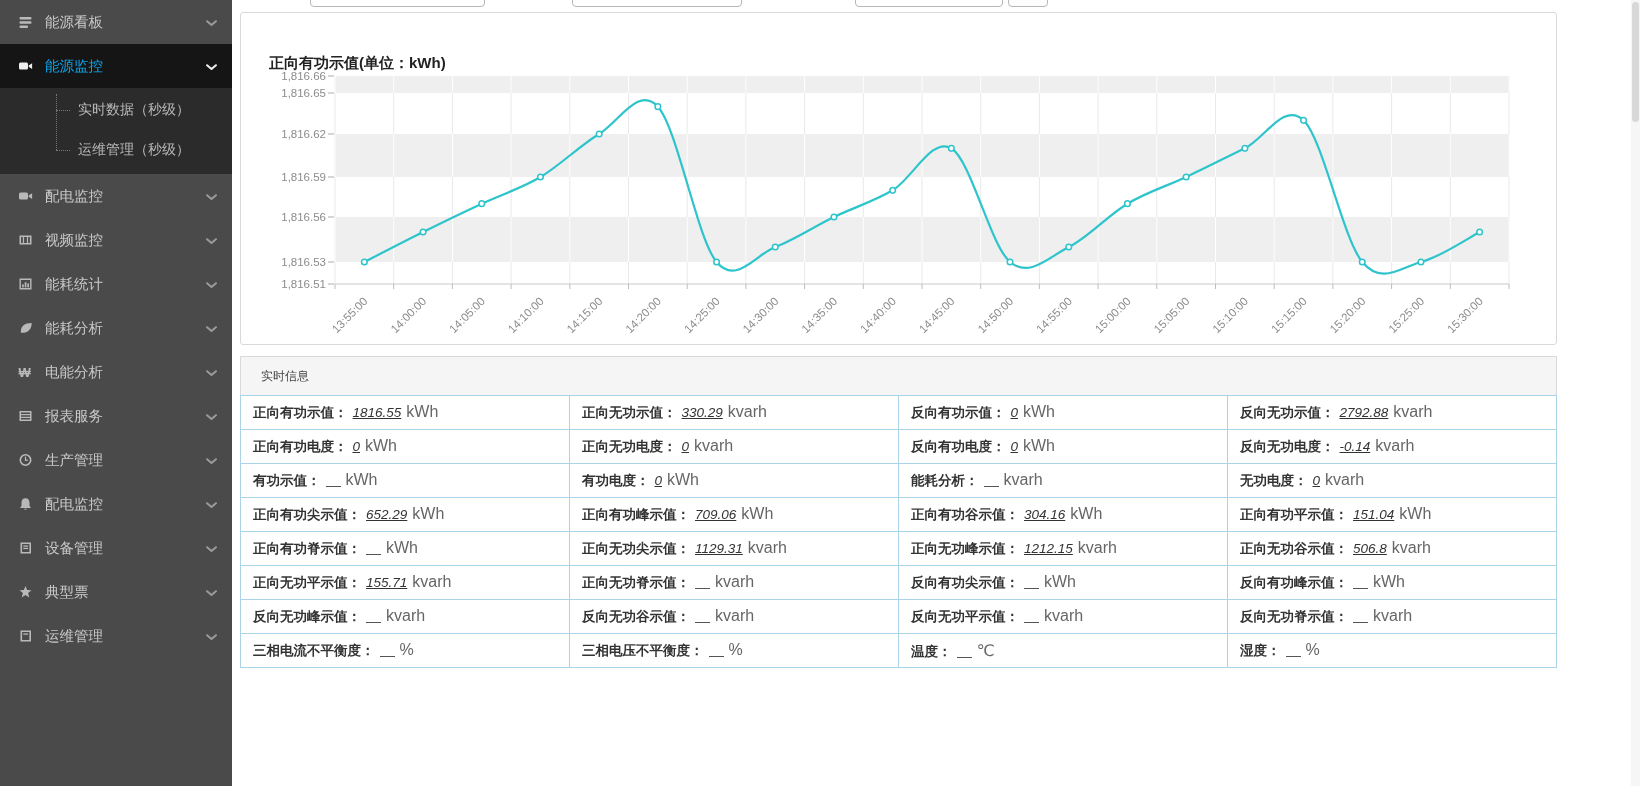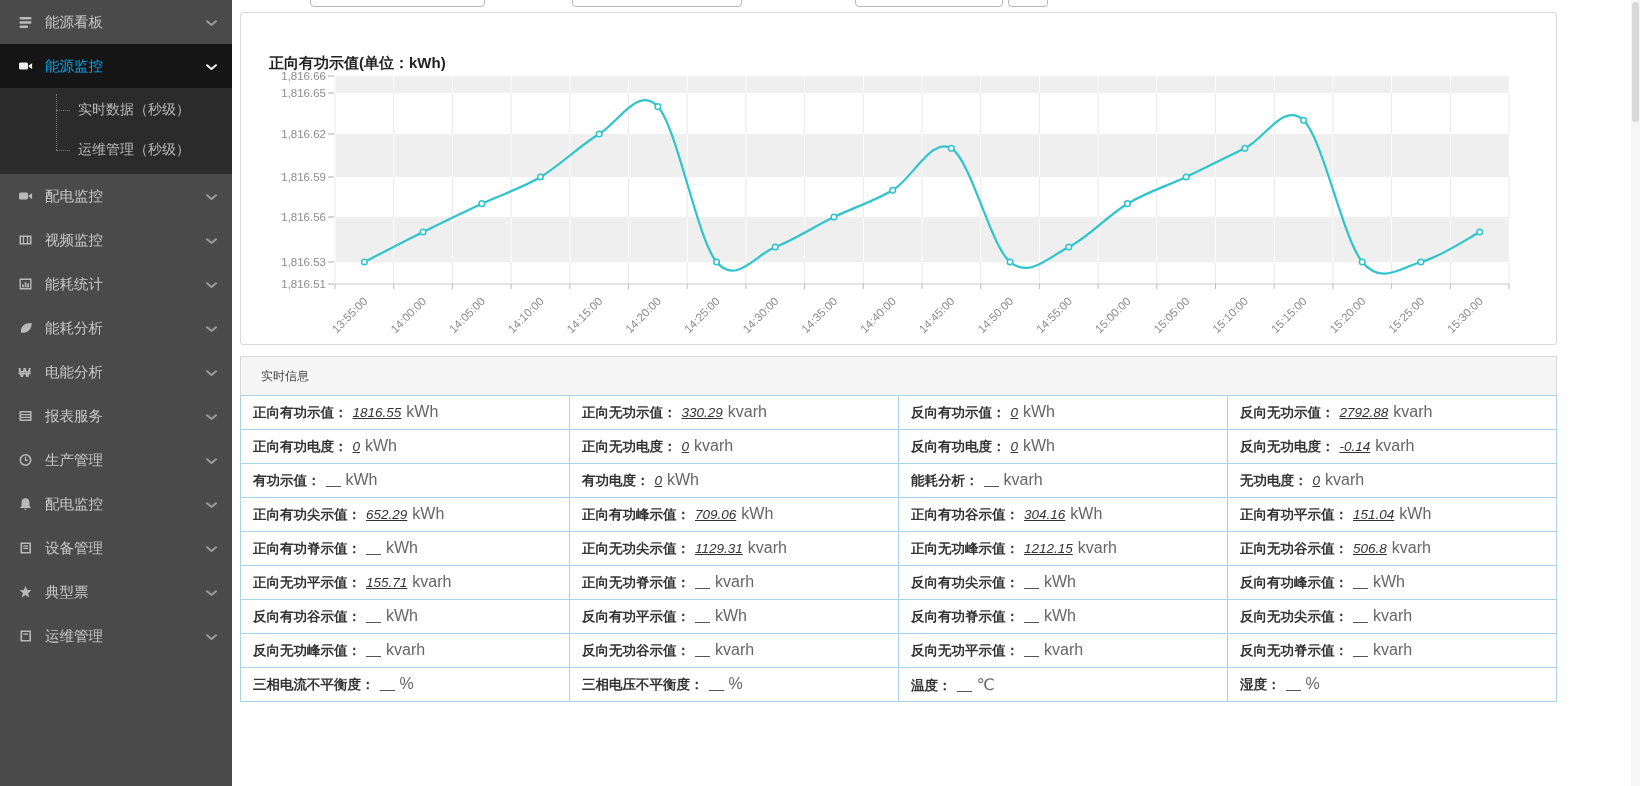--- a/index.html
+++ b/index.html
@@ -436,26 +436,20 @@
             <td><span class="cell-label">正向无功峰示值：</span><span class="cell-value">1212.15</span><span class="cell-unit">kvarh</span></td>
             <td><span class="cell-label">正向无功谷示值：</span><span class="cell-value">506.8</span><span class="cell-unit">kvarh</span></td>
           </tr>
           <tr>
             <td><span class="cell-label">正向无功平示值：</span><span class="cell-value">155.71</span><span class="cell-unit">kvarh</span></td>
             <td><span class="cell-label">正向无功脊示值：</span><span class="cell-value empty"></span><span class="cell-unit">kvarh</span></td>
             <td><span class="cell-label">反向有功尖示值：</span><span class="cell-value empty"></span><span class="cell-unit">kWh</span></td>
             <td><span class="cell-label">反向有功峰示值：</span><span class="cell-value empty"></span><span class="cell-unit">kWh</span></td>
           </tr>
           <tr>
-            <td><span class="cell-label">反向有功谷示值：</span><span class="cell-value empty"></span><span class="cell-unit">kWh</span></td>
-            <td><span class="cell-label">反向有功平示值：</span><span class="cell-value empty"></span><span class="cell-unit">kWh</span></td>
-            <td><span class="cell-label">反向有功脊示值：</span><span class="cell-value empty"></span><span class="cell-unit">kWh</span></td>
-            <td><span class="cell-label">反向无功尖示值：</span><span class="cell-value empty"></span><span class="cell-unit">kvarh</span></td>
-          </tr>
-          <tr>
             <td><span class="cell-label">反向无功峰示值：</span><span class="cell-value empty"></span><span class="cell-unit">kvarh</span></td>
             <td><span class="cell-label">反向无功谷示值：</span><span class="cell-value empty"></span><span class="cell-unit">kvarh</span></td>
             <td><span class="cell-label">反向无功平示值：</span><span class="cell-value empty"></span><span class="cell-unit">kvarh</span></td>
             <td><span class="cell-label">反向无功脊示值：</span><span class="cell-value empty"></span><span class="cell-unit">kvarh</span></td>
           </tr>
           <tr>
             <td><span class="cell-label">三相电流不平衡度：</span><span class="cell-value empty"></span><span class="cell-unit">%</span></td>
             <td><span class="cell-label">三相电压不平衡度：</span><span class="cell-value empty"></span><span class="cell-unit">%</span></td>
             <td><span class="cell-label">温度：</span><span class="cell-value empty"></span><span class="cell-unit">℃</span></td>
             <td><span class="cell-label">湿度：</span><span class="cell-value empty"></span><span class="cell-unit">%</span></td>

